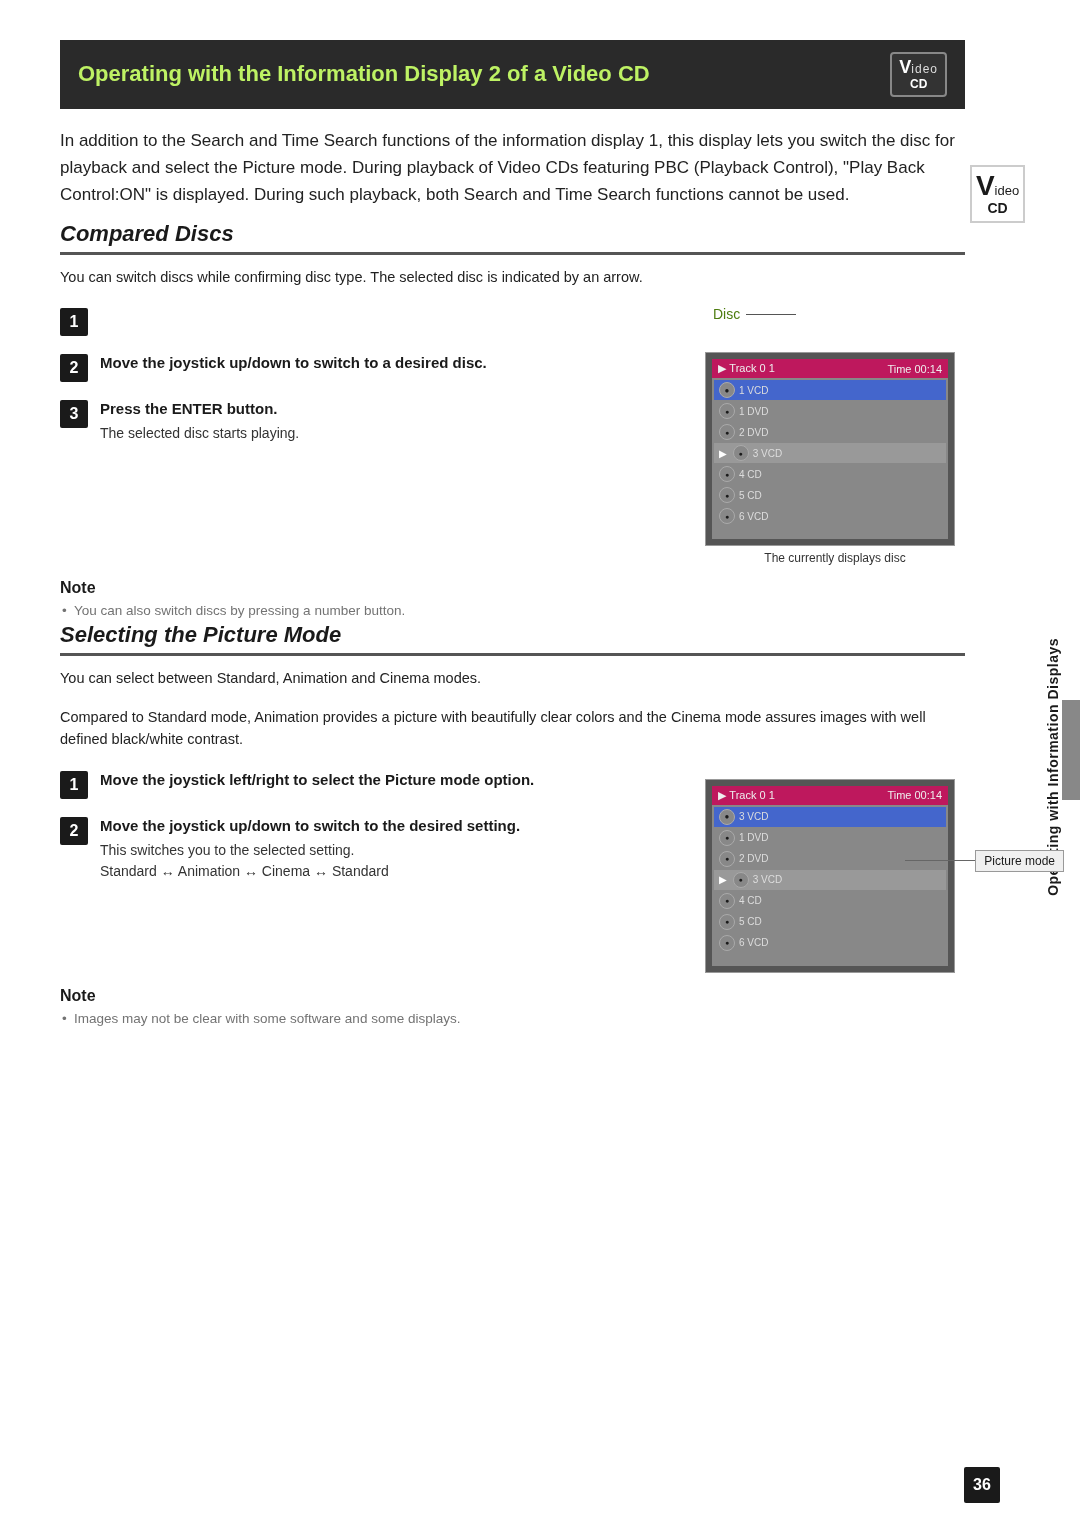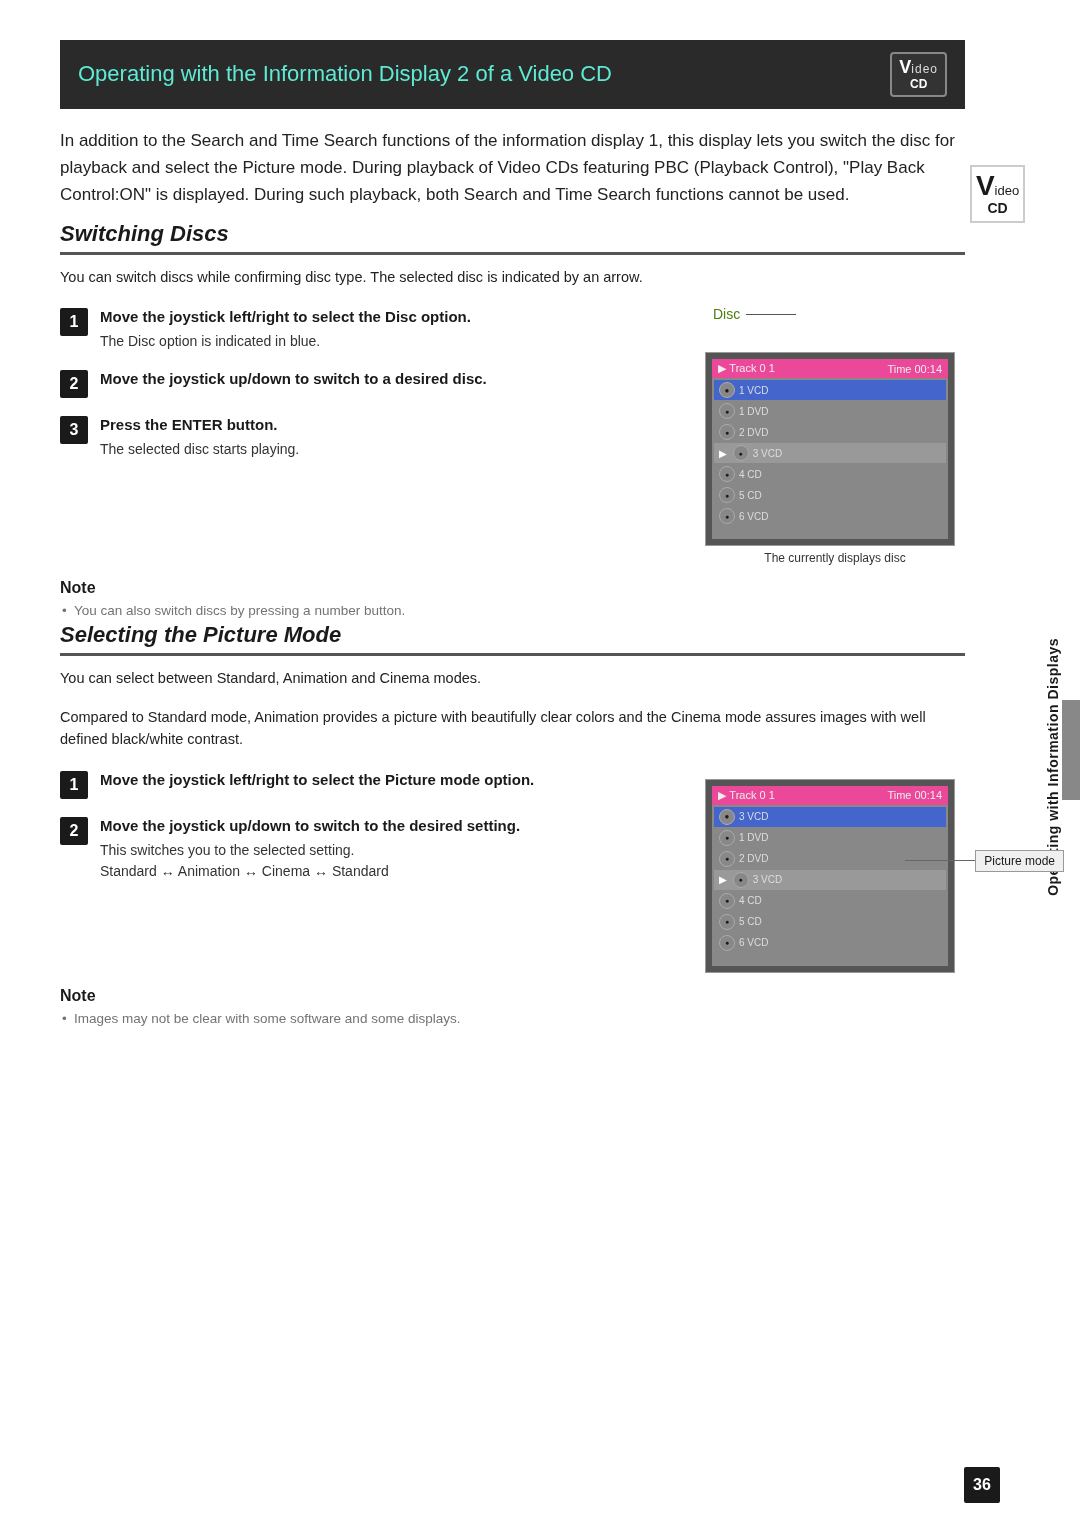--- a/index.html
+++ b/index.html
@@ -25,22 +25,22 @@
       background: #2a2a2a;
       color: #ffffff;
       padding: 12px 18px;
       display: flex;
       align-items: center;
       justify-content: space-between;
       margin-bottom: 18px;
     }
     .header-bar h1 {
       font-size: 22px;
-      font-weight: normal;
-      color: #5eead4;
+      font-weight: bold;
+      color: #bef264;
     }
     .vcd-badge {
       background: #333;
       border: 2px solid #888;
       border-radius: 4px;
       padding: 4px 7px;
       display: flex;
       flex-direction: column;
       align-items: center;
       line-height: 1.1;
@@ -178,21 +178,21 @@
 
     .screen-inner {
       background: #888;
       width: 100%;
       min-height: 180px;
       position: relative;
       overflow: hidden;
     }
 
     .screen-top-bar {
-      background: #ec4899;
+      background: #be185d;
       display: flex;
       justify-content: space-between;
       align-items: center;
       padding: 3px 6px;
       margin-bottom: 2px;
     }
 
     .screen-top-bar span {
       color: #eee;
       font-size: 11px;
@@ -360,33 +360,29 @@
     </div>
 
     <p class="intro-text">In addition to the Search and Time Search functions of the information display 1, this display lets you switch the disc for playback and select the Picture mode. During playback of Video CDs featuring PBC (Playback Control), "Play Back Control:ON" is displayed. During such playback, both Search and Time Search functions cannot be used.</p>
 
     <div class="side-vcd" style="position:absolute; right:55px; top:165px; width:55px; border:2px solid #ccc; padding:5px; display:flex; flex-direction:column; align-items:center;">
       <span class="big-v" style="font-size:28px; font-weight:bold; line-height:1;"><span style="font-size:28px; font-weight:bold;">V</span><span style="font-size:13px; font-weight:normal;">ideo</span></span>
       <span class="cd" style="font-size:14px; font-weight:bold;">CD</span>
     </div>
 
     <div>
-      <h2 class="section-title">Switching Discs</h2>
+      <h2 class="section-title">Compared Discs</h2>
       <p class="section-intro">You can switch discs while confirming disc type. The selected disc is indicated by an arrow.</p>
 
       <div class="content-with-image">
 
         <div class="steps-column">
 
           <div class="step-item">
             <div class="step-number">1</div>
-            <div class="step-content">
-              <h3>Move the joystick left/right to select the Disc option.</h3>
-              <p>The Disc option is indicated in blue.</p>
-            </div>
           </div>
 
           <div class="step-item">
             <div class="step-number">2</div>
             <div class="step-content">
               <h3>Move the joystick up/down to switch to a desired disc.</h3>
             </div>
           </div>
 
           <div class="step-item">

